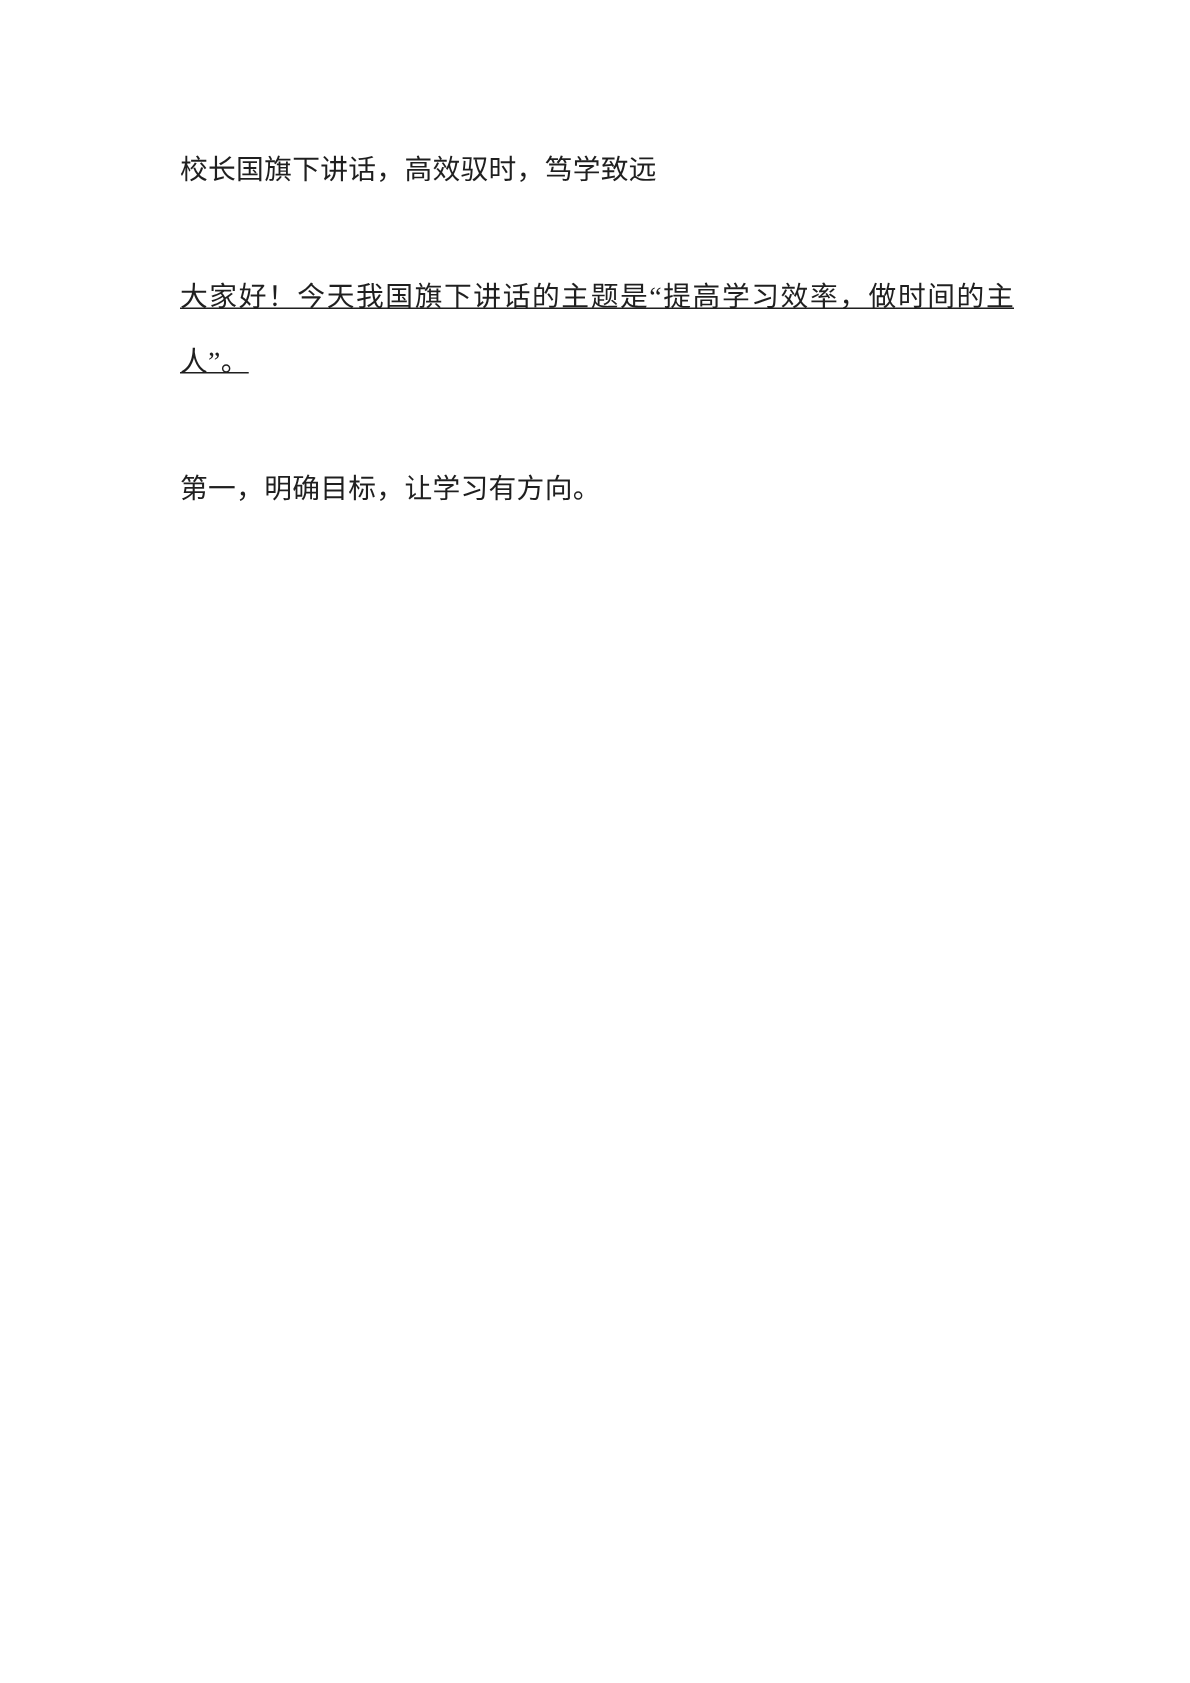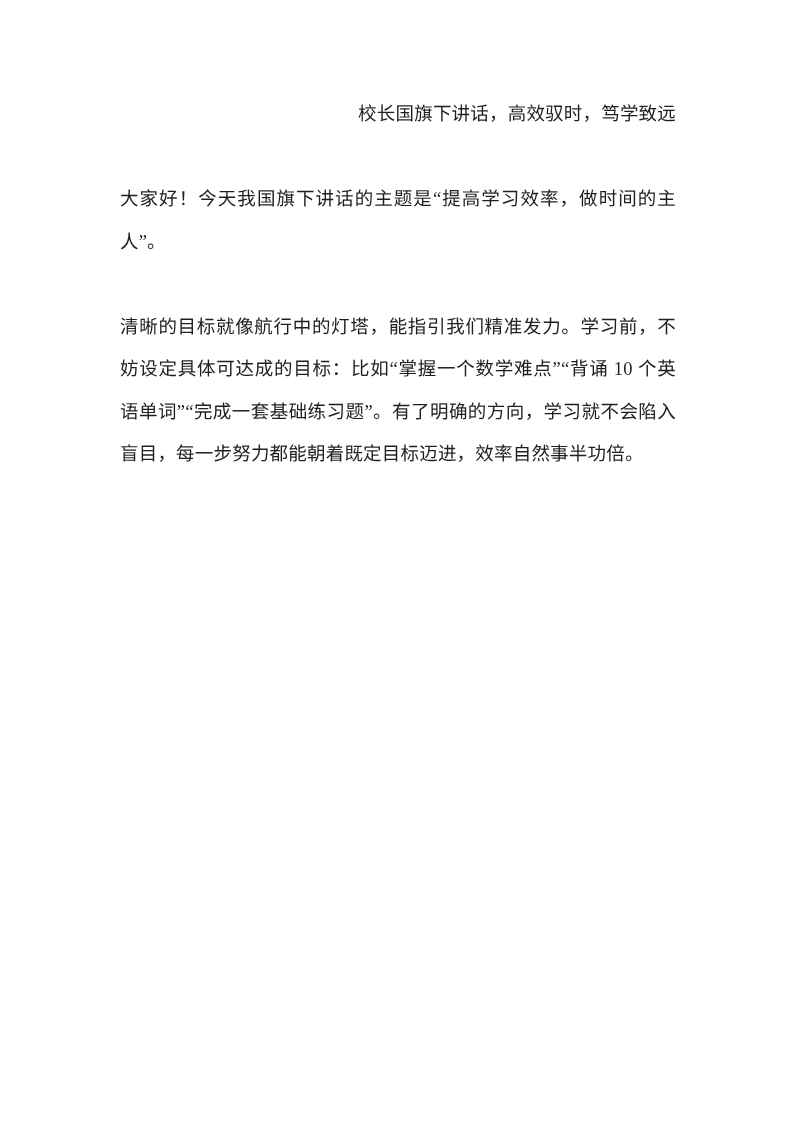--- a/index.html
+++ b/index.html
@@ -28,35 +28,36 @@
     line-height: 42.5px;
     letter-spacing: 0.2px;
     word-break: break-all;
   }
   
   .gap-after {
     margin-bottom: 42.5px !important;
   }
   .para {
     text-align: justify;
+    text-decoration: underline;
   }
   .single-line {
-    text-align: right;
+    text-align: left;
     white-space: nowrap;
   }
 </style>
 </head>
 <body>
 
 <div class="page">
 
   <p class="single-line gap-after">校长国旗下讲话，高效驭时，笃学致远</p>
 
 
   <p class="para gap-after">大家好！今天我国旗下讲话的主题是“提高学习效率，做时间的主人”。</p>
 
 
+  <p class="single-line">第一，明确目标，让学习有方向。</p>
 
-  <p class="para gap-after">清晰的目标就像航行中的灯塔，能指引我们精准发力。学习前，不妨设定具体可达成的目标：比如“掌握一个数学难点”“背诵 10 个英语单词”“完成一套基础练习题”。有了明确的方向，学习就不会陷入盲目，每一步努力都能朝着既定目标迈进，效率自然事半功倍。</p>
 
 
 
 </div>
 
 </body></html>

